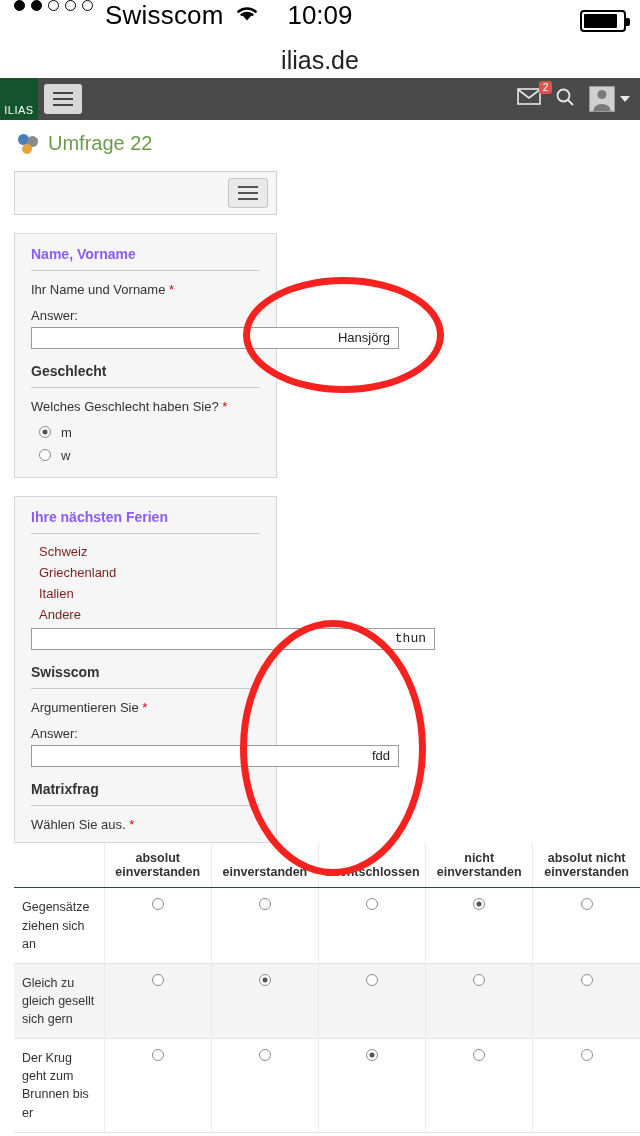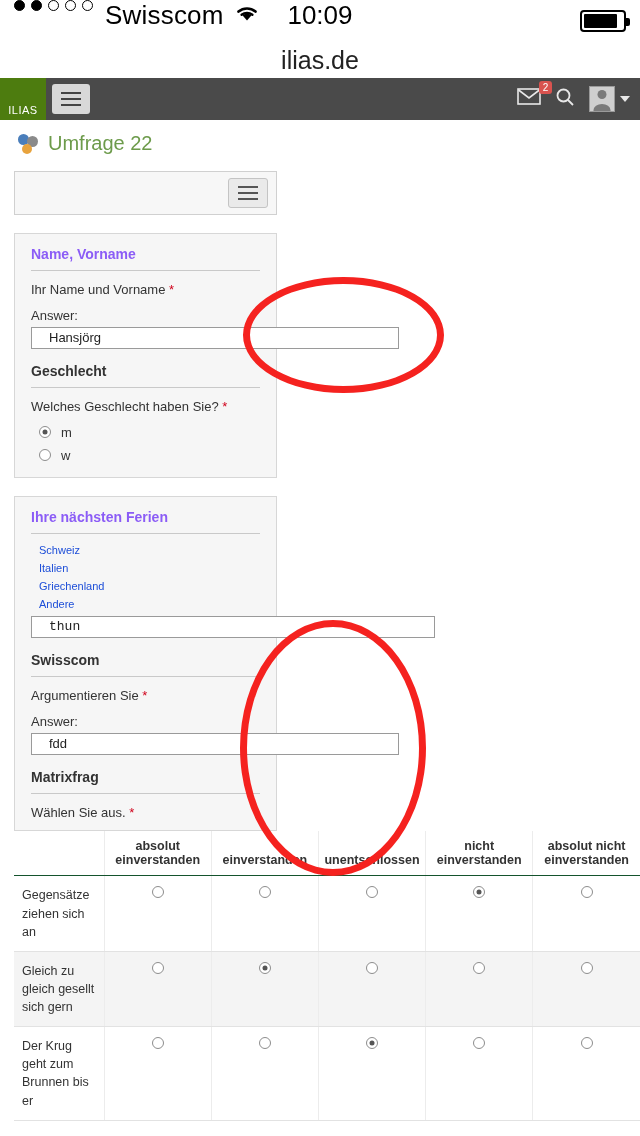--- a/index.html
+++ b/index.html
@@ -46,21 +46,21 @@
     height: 36px; display: flex; align-items: center; justify-content: center;
     font-size: 25px; color: #222; background:#fff;
   }
 
   
   .topnav {
     height: 42px; background: #4a4a4a; display: flex; align-items: center;
     position: relative;
   }
   .brand {
-    width: 46px; height: 42px; background: #4d7c0f; color: #fff;
+    width: 38px; height: 42px; background: #14532d; color: #fff;
     font-size: 11px; display:flex; align-items:flex-end; justify-content:center;
     padding-bottom: 4px; letter-spacing: .5px;
   }
   .burger-top {
     width: 38px; height: 30px; margin-left: 6px; background: #d8d8d8;
     border-radius: 3px; display:flex; flex-direction:column; justify-content:center;
     align-items:center; gap:4px;
   }
   .burger-top span { display:block; width: 20px; height: 2px; background:#444; }
   .topnav-right { margin-left: auto; display: flex; align-items: center; gap: 14px; padding-right: 10px; }
@@ -125,37 +125,38 @@
   .qtitle {
     font-size: 14px; font-weight: bold; color: #8b5cf6;
     padding-bottom: 8px; border-bottom: 1px solid #c9c9c9;
     margin-bottom: 10px;
   }
   .qtext { font-size: 13px; color: #333; line-height: 1.45; margin-bottom: 8px; }
   .req { color: #d0021b; }
   .answer-label { font-size: 13px; color: #333; margin-bottom: 4px; }
   .textinput {
     width: 100%; height: 22px; background: #fff; border: 1px solid #9a9a9a;
-    font-size: 13px; color: #222; padding: 2px 17px; line-height: 18px;
+    font-size: 13px; color: #222; padding: 2px 8px; line-height: 18px;
     font-family: "Liberation Sans", sans-serif;
+    text-align: right;
   }
   
   .textinput.wide { width: 368px; }
   .textinput.wide2 { width: 404px; font-family: Liberation Mono, monospace; }
 
   .radio-row { display: flex; align-items: center; gap: 10px; margin: 8px 0 0 8px; font-size: 13px; color:#333; }
   .radio {
     width: 12px; height: 12px; border-radius: 50%; border: 1px solid #8d8d8d;
     background: #fff; display:inline-block; position: relative; flex:none;
   }
   .radio.checked::after {
     content:""; position:absolute; left:50%; top:50%; transform:translate(-50%,-50%);
     width: 5px; height: 5px; border-radius: 50%; background:#555;
   }
-  .choice { font-size: 11px; color: #1d4ed8; margin: 0 0 6px 8px; }
+  .choice { font-size: 13px; color: #7f1d1d; margin: 0 0 6px 8px; }
 
   
   .subhead {
     font-size: 14px; font-weight: bold; color: #333;
     padding-bottom: 8px; border-bottom: 1px solid #c9c9c9;
     margin: 14px 0 10px 0;
   }
 
   
   .matrix {
@@ -279,22 +280,22 @@
     </div>
     <div class="radio-row">
       <span class="radio"></span>
       <span>w</span>
     </div>
   </div>
 
   <div class="block second">
     <div class="qtitle">Ihre nächsten Ferien</div>
     <div class="choice">Schweiz</div>
+    <div class="choice">Griechenland</div>
     <div class="choice">Italien</div>
-    <div class="choice">Griechenland</div>
     <div class="choice">Andere</div>
     <input class="textinput wide2" value="thun" style="">
 
     <div class="subhead">Swisscom</div>
     <div class="qtext">
       <span>Argumentieren Sie </span><span class="req">*</span>
     </div>
     <div class="answer-label">Answer:</div>
     <input class="textinput wide" value="fdd" style="">
 

